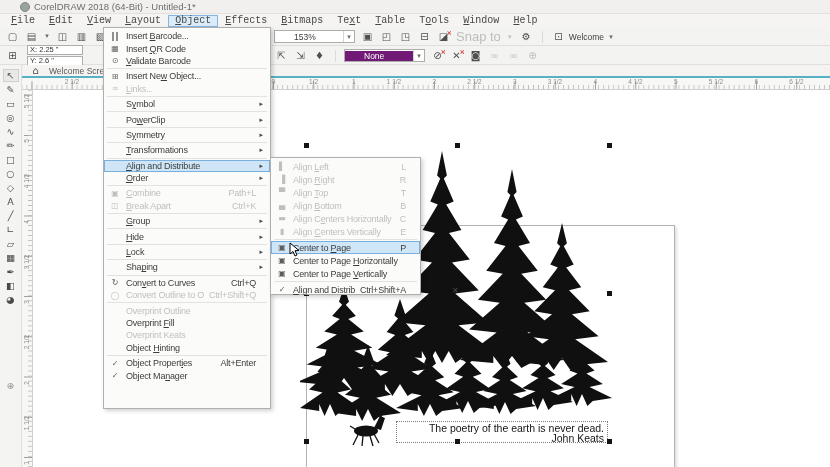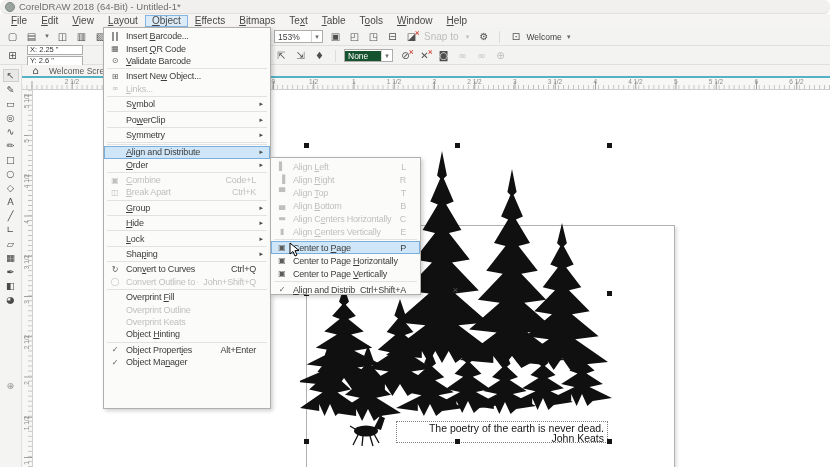--- a/index.html
+++ b/index.html
@@ -3,47 +3,47 @@
 <meta charset="utf-8">
 <style>
   html,body{margin:0;padding:0;}
   body{width:830px;height:467px;position:relative;overflow:hidden;background:#fff;
        font-family:"Liberation Sans",sans-serif;-webkit-font-smoothing:antialiased;}
   .ico{font-family:"DejaVu Sans",sans-serif;}
   u{text-decoration:underline;text-underline-offset:1px;}
 
   
   #titlebar{position:absolute;left:0;top:0;width:830px;height:14px;background:#f1f0ee;
-    border-bottom:1px solid #e2e1df;display:flex;align-items:center;gap:4px;padding-left:5px;box-sizing:border-box;border-radius:6px;}
+    border-bottom:1px solid #e2e1df;display:flex;align-items:center;gap:4px;padding-left:20px;box-sizing:border-box;}
   #app-logo{width:8px;height:8px;border-radius:50%;background:#9aa49e;border:1px solid #7d877f;flex:none;}
   #title-text{font-size:9.5px;color:#6d6d6b;white-space:nowrap;}
 
   
   #menubar{position:absolute;left:0;top:14px;width:830px;height:13px;background:#f5f4f2;
     display:flex;align-items:center;padding-left:4px;box-sizing:border-box;font-size:10px;color:#474747;}
-  .mb-item{padding:0 7px;height:12px;line-height:12px;white-space:nowrap;}
+  .mb-item{padding:0 7px;height:12px;line-height:12px;white-space:nowrap;font-family:Liberation Mono, monospace;}
   .mb-item.active{background:#dcebf8;box-shadow:inset 0 0 0 1px #85b5e2;}
 
   
   .tbar{position:absolute;left:0;width:830px;height:19px;background:#f3f3f1;border-bottom:1px solid #e0dfdd;
     display:flex;align-items:center;box-sizing:border-box;}
   #toolbar1{top:27px;}
   #toolbar2{top:46px;}
   .ticon{font-size:10px;color:#4f4f4f;width:15px;height:14px;display:flex;align-items:center;justify-content:center;flex:none;}
   .ticon.gray{color:#bdbdbc;}
   .caret{font-size:7px;color:#6a6a6a;width:8px;text-align:center;flex:none;}
   .caret.gray{color:#c0c0bf;}
   .tsep{width:1px;height:12px;background:#dddcda;margin:0 3px;flex:none;}
   .tb-left{display:flex;align-items:center;gap:4px;padding-left:5px;}
   .tb-right{position:absolute;left:274px;top:0;height:19px;display:flex;align-items:center;gap:5px;}
   .combo{display:flex;align-items:center;background:#fff;border:1px solid #aeadab;height:13px;box-sizing:border-box;}
-  .combo .cval{font-size:8.5px;color:#3c3c3c;padding:0 3px;min-width:30px;}
+  .combo .cval{font-size:8.5px;color:#3c3c3c;padding:0 19px;min-width:30px;}
   .combo .cbtn{width:10px;height:100%;border-left:1px solid #d5d4d2;display:flex;align-items:center;justify-content:center;}
-  .sel-blue{background:#14532d;color:#fff !important;}
-  .graytext{font-size:10px;color:#bdbdbc;white-space:nowrap;}
+  .sel-blue{background:#701a75;color:#fff !important;}
+  .graytext{font-size:13px;color:#bdbdbc;white-space:nowrap;}
   .launch{display:flex;align-items:center;gap:3px;font-size:8.5px;color:#3f3f3f;}
   .redx{position:relative;}
   .redx sup{position:absolute;right:-1px;top:-1px;color:#cf3b30;font-size:6.5px;font-weight:bold;}
 
   
   .xy{display:flex;flex-direction:column;gap:1px;margin-left:3px;}
   .pfield{border:1px solid #adadab;background:#fff;font-size:7.5px;height:8px;line-height:8px;
     padding:0 2px;color:#333;width:50px;white-space:nowrap;box-sizing:content-box;}
 
   
@@ -328,38 +328,44 @@
       <span class="marrow">▸</span>
     </div>
     <div class="msep"></div>
     <div class="mrow">
       <span class="mico"></span>
       <span class="mlabel">S<u>y</u>mmetry</span>
       <span class="mshort"></span>
       <span class="marrow">▸</span>
     </div>
     <div class="msep"></div>
+    <div class="mrow">
+      <span class="mico"></span>
+      <span class="mlabel"><u>T</u>ransformations</span>
+      <span class="mshort"></span>
+      <span class="marrow">▸</span>
+    </div>
     <div class="msep"></div>
     <div class="mrow highlight">
       <span class="mico"></span>
       <span class="mlabel"><u>A</u>lign and Distribute</span>
       <span class="mshort"></span>
       <span class="marrow">▸</span>
     </div>
     <div class="mrow">
       <span class="mico"></span>
       <span class="mlabel"><u>O</u>rder</span>
       <span class="mshort"></span>
       <span class="marrow">▸</span>
     </div>
     <div class="msep"></div>
     <div class="mrow disabled">
       <span class="mico">▣</span>
       <span class="mlabel"><u>C</u>ombine</span>
-      <span class="mshort">Code+L</span>
+      <span class="mshort">Path+L</span>
       <span class="marrow"></span>
     </div>
     <div class="mrow disabled">
       <span class="mico">◫</span>
       <span class="mlabel"><u>B</u>reak Apart</span>
       <span class="mshort">Ctrl+K</span>
       <span class="marrow"></span>
     </div>
     <div class="msep"></div>
     <div class="mrow">
@@ -392,33 +398,33 @@
     <div class="msep"></div>
     <div class="mrow">
       <span class="mico">↻</span>
       <span class="mlabel">Con<u>v</u>ert to Curves</span>
       <span class="mshort">Ctrl+Q</span>
       <span class="marrow"></span>
     </div>
     <div class="mrow disabled">
       <span class="mico">◯</span>
       <span class="mlabel">Convert Outline to Object</span>
-      <span class="mshort">John+Shift+Q</span>
-      <span class="marrow"></span>
-    </div>
-    <div class="msep"></div>
+      <span class="mshort">Ctrl+Shift+Q</span>
+      <span class="marrow"></span>
+    </div>
+    <div class="msep"></div>
+    <div class="mrow disabled">
+      <span class="mico"></span>
+      <span class="mlabel">Overprint Outline</span>
+      <span class="mshort"></span>
+      <span class="marrow"></span>
+    </div>
     <div class="mrow">
       <span class="mico"></span>
       <span class="mlabel">Overprint <u>F</u>ill</span>
-      <span class="mshort"></span>
-      <span class="marrow"></span>
-    </div>
-    <div class="mrow disabled">
-      <span class="mico"></span>
-      <span class="mlabel">Overprint Outline</span>
       <span class="mshort"></span>
       <span class="marrow"></span>
     </div>
     <div class="mrow disabled">
       <span class="mico"></span>
       <span class="mlabel">Overprint Keats</span>
       <span class="mshort"></span>
       <span class="marrow"></span>
     </div>
     <div class="mrow">

